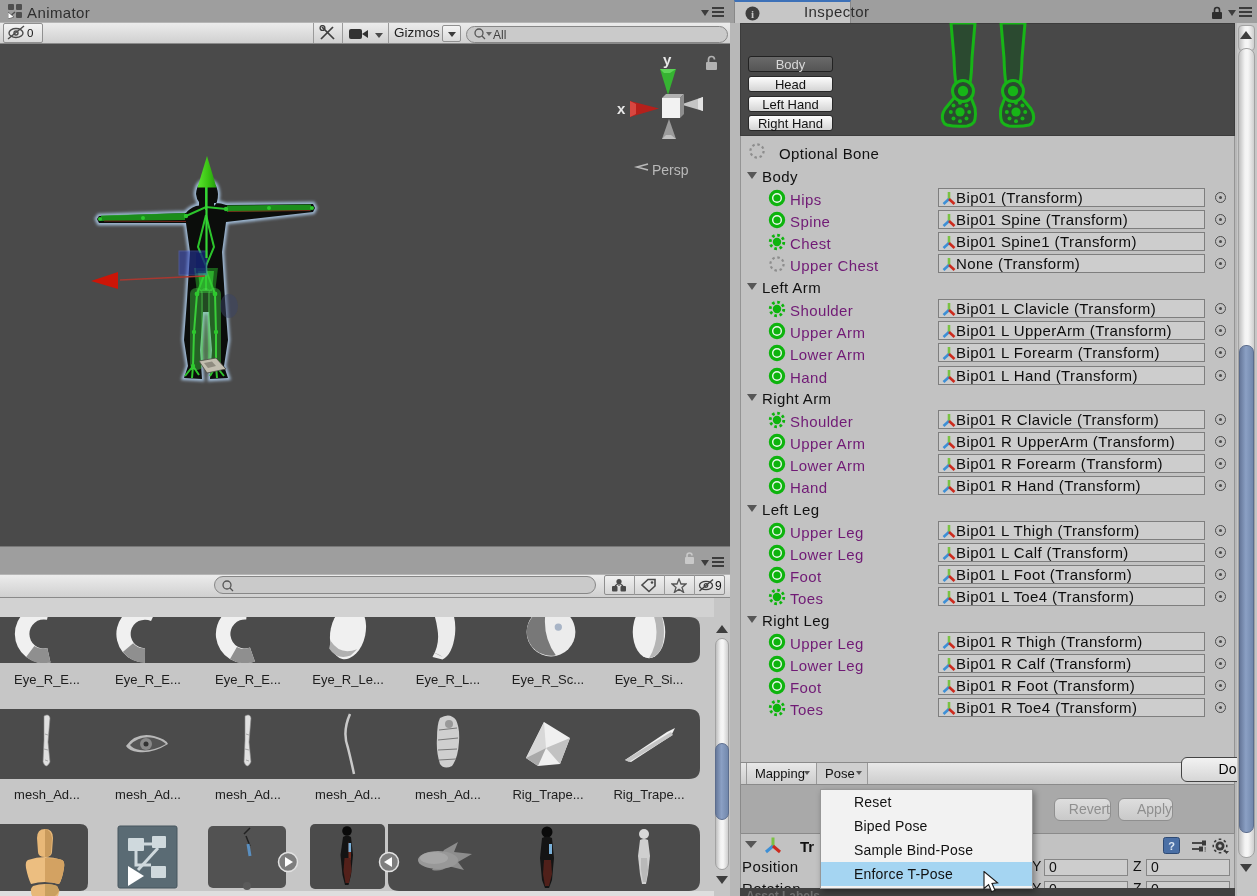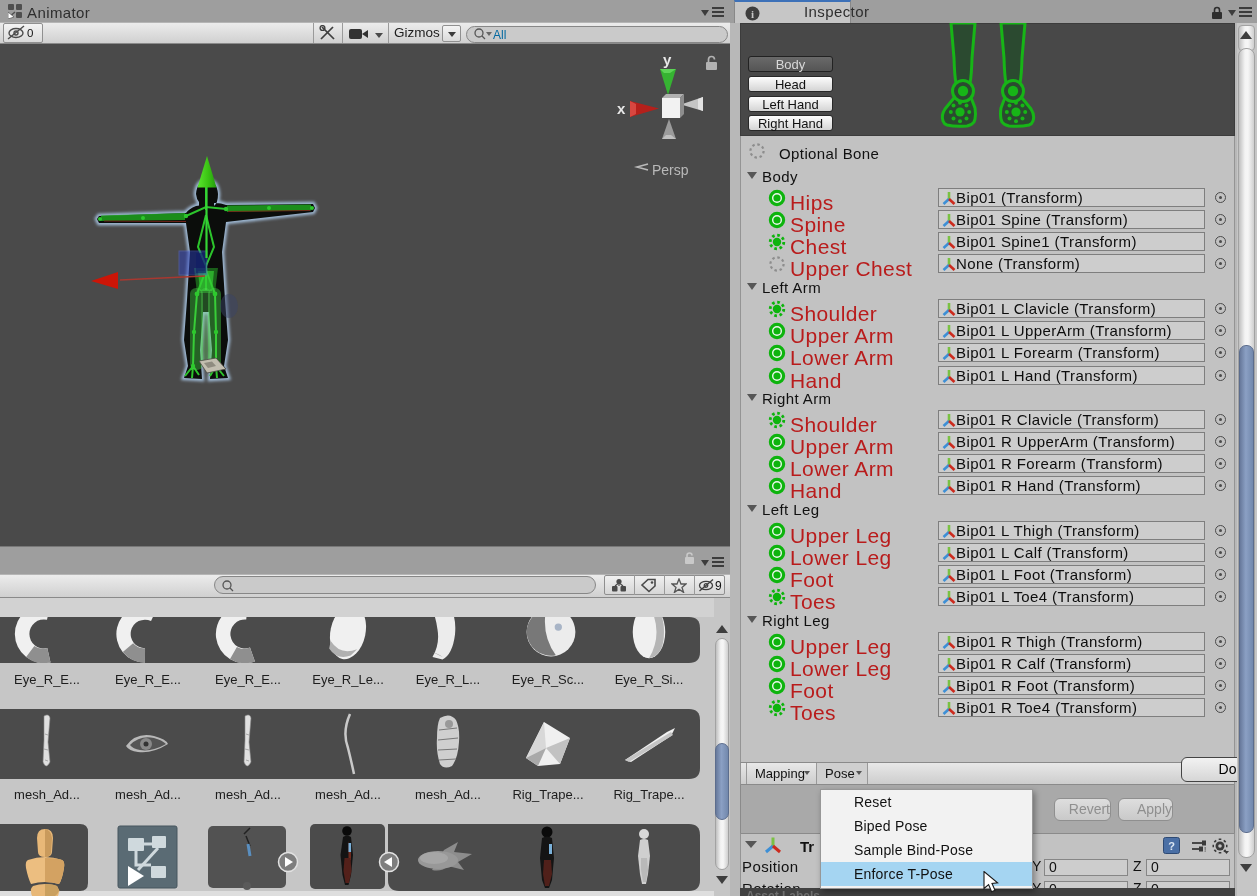--- a/index.html
+++ b/index.html
@@ -20,21 +20,21 @@
 .plabel{position:absolute;font-size:13px;color:#1d1d1d;text-align:center;width:100px;white-space:nowrap}
 
 #insp-bg{left:730px;top:0;width:527px;height:896px;background:#b8b8b8}
 #insp-tabbar{left:730px;top:0;width:527px;height:23px;background:#9e9e9e}
 #insp-tab{left:734px;top:0;width:117px;height:23px;background:#c6c6c6;border-top:2px solid #3d71b8;border-left:1px solid #888;border-right:1px solid #888}
 #insp-main{left:740px;top:23px;width:495px;height:873px;background:#c2c2c2;border-left:1px solid #949494;border-right:1px solid #949494}
 #preview{left:740px;top:23px;width:495px;height:113px;background:#484848;border:1px solid #3c3c3c}
 .avbtn{position:absolute;left:748px;width:85px;height:16px;border:1px solid #282828;border-radius:3px;background:linear-gradient(#fdfdfd,#d4d4d4);font-size:13px;color:#111;text-align:center;line-height:15px}
 .avbtn.sel{background:linear-gradient(#6a6a6a,#555);color:#d8d8d8;border-color:#222}
 
-.row{position:absolute;height:22px;font-size:21px;letter-spacing:0.4px;color:#b91c1c}
+.row{position:absolute;height:22px;font-size:15px;letter-spacing:0.4px;color:#701a75}
 .sechdr{position:absolute;height:22px;font-size:15px;letter-spacing:0.4px;color:#111}
 .tri{position:absolute;width:0;height:0;border-left:6.5px solid transparent;border-right:6.5px solid transparent;border-top:8px solid #565656}
 .field{position:absolute;left:938px;width:267px;height:19px;background:#cdcdcd;border:1px solid #7e7e7e;font-size:15px;letter-spacing:0.4px;color:#0d0d0d;line-height:17px;white-space:nowrap}
 .field svg{vertical-align:-3px;margin-left:3px}
 .picker{position:absolute;left:1215px;width:11px;height:11px;border:1.5px solid #4a4a4a;border-radius:50%}
 .picker:after{content:"";position:absolute;left:2.5px;top:2.5px;width:3px;height:3px;border-radius:50%;background:#4a4a4a}
 
 #mapfoot{left:740px;top:762px;width:495px;height:23px;background:linear-gradient(#e8e8e8,#cdcdcd);border:1px solid #8a8a8a;border-left:1px solid #949494;border-right:1px solid #949494}
 #btnstrip{left:740px;top:785px;width:495px;height:48px;background:#a9a9a9;border-left:1px solid #8a8a8a;border-right:1px solid #8a8a8a}
 .dlgbtn{position:absolute;height:23px;border:1px solid #666;border-radius:6px;background:linear-gradient(#f2f2f2,#d6d6d6);font-size:14px;text-align:right;line-height:21px}
@@ -115,21 +115,21 @@
 <div class="abs" style="left:394px;top:25px;font-size:13.5px;color:#1c1c1c">Gizmos</div>
 <div class="abs tbtn" style="left:442px;top:25px;width:19px;height:17px">
     <div style="margin:6px auto 0;width:0;height:0;border-left:4px solid transparent;border-right:4px solid transparent;border-top:5px solid #3c3c3c"></div>
   </div>
 <div class="abs searchpill" style="left:466px;top:26px;width:262px;height:17px">
  <svg width="24" height="15" style="margin-left:5px">
       <circle cx="7" cy="6" r="4" fill="none" stroke="#555" stroke-width="1.3"></circle>
       <path d="M10 9 L13 12" stroke="#555" stroke-width="1.3"></path>
       <path d="M14 5 h6 l-3 4 z" fill="#666"></path>
     </svg>
- <span style="position:absolute;left:26px;top:1px;font-size:12px;color:#0369a1">All</span>
+ <span style="position:absolute;left:26px;top:1px;font-size:12px;color:#404040">All</span>
 </div>
 
 <div class="abs" id="scene">
 <svg width="730" height="502" viewBox="0 0 730 502" style="position:absolute;left:0;top:0">
 <defs>
 <filter id="glow" x="-30%" y="-30%" width="160%" height="160%">
           <feGaussianBlur stdDeviation="1.8"></feGaussianBlur>
         </filter>
 <linearGradient id="coneg" x1="0" y1="0" x2="1" y2="0">
           <stop offset="0" stop-color="#5ae62e"></stop>

